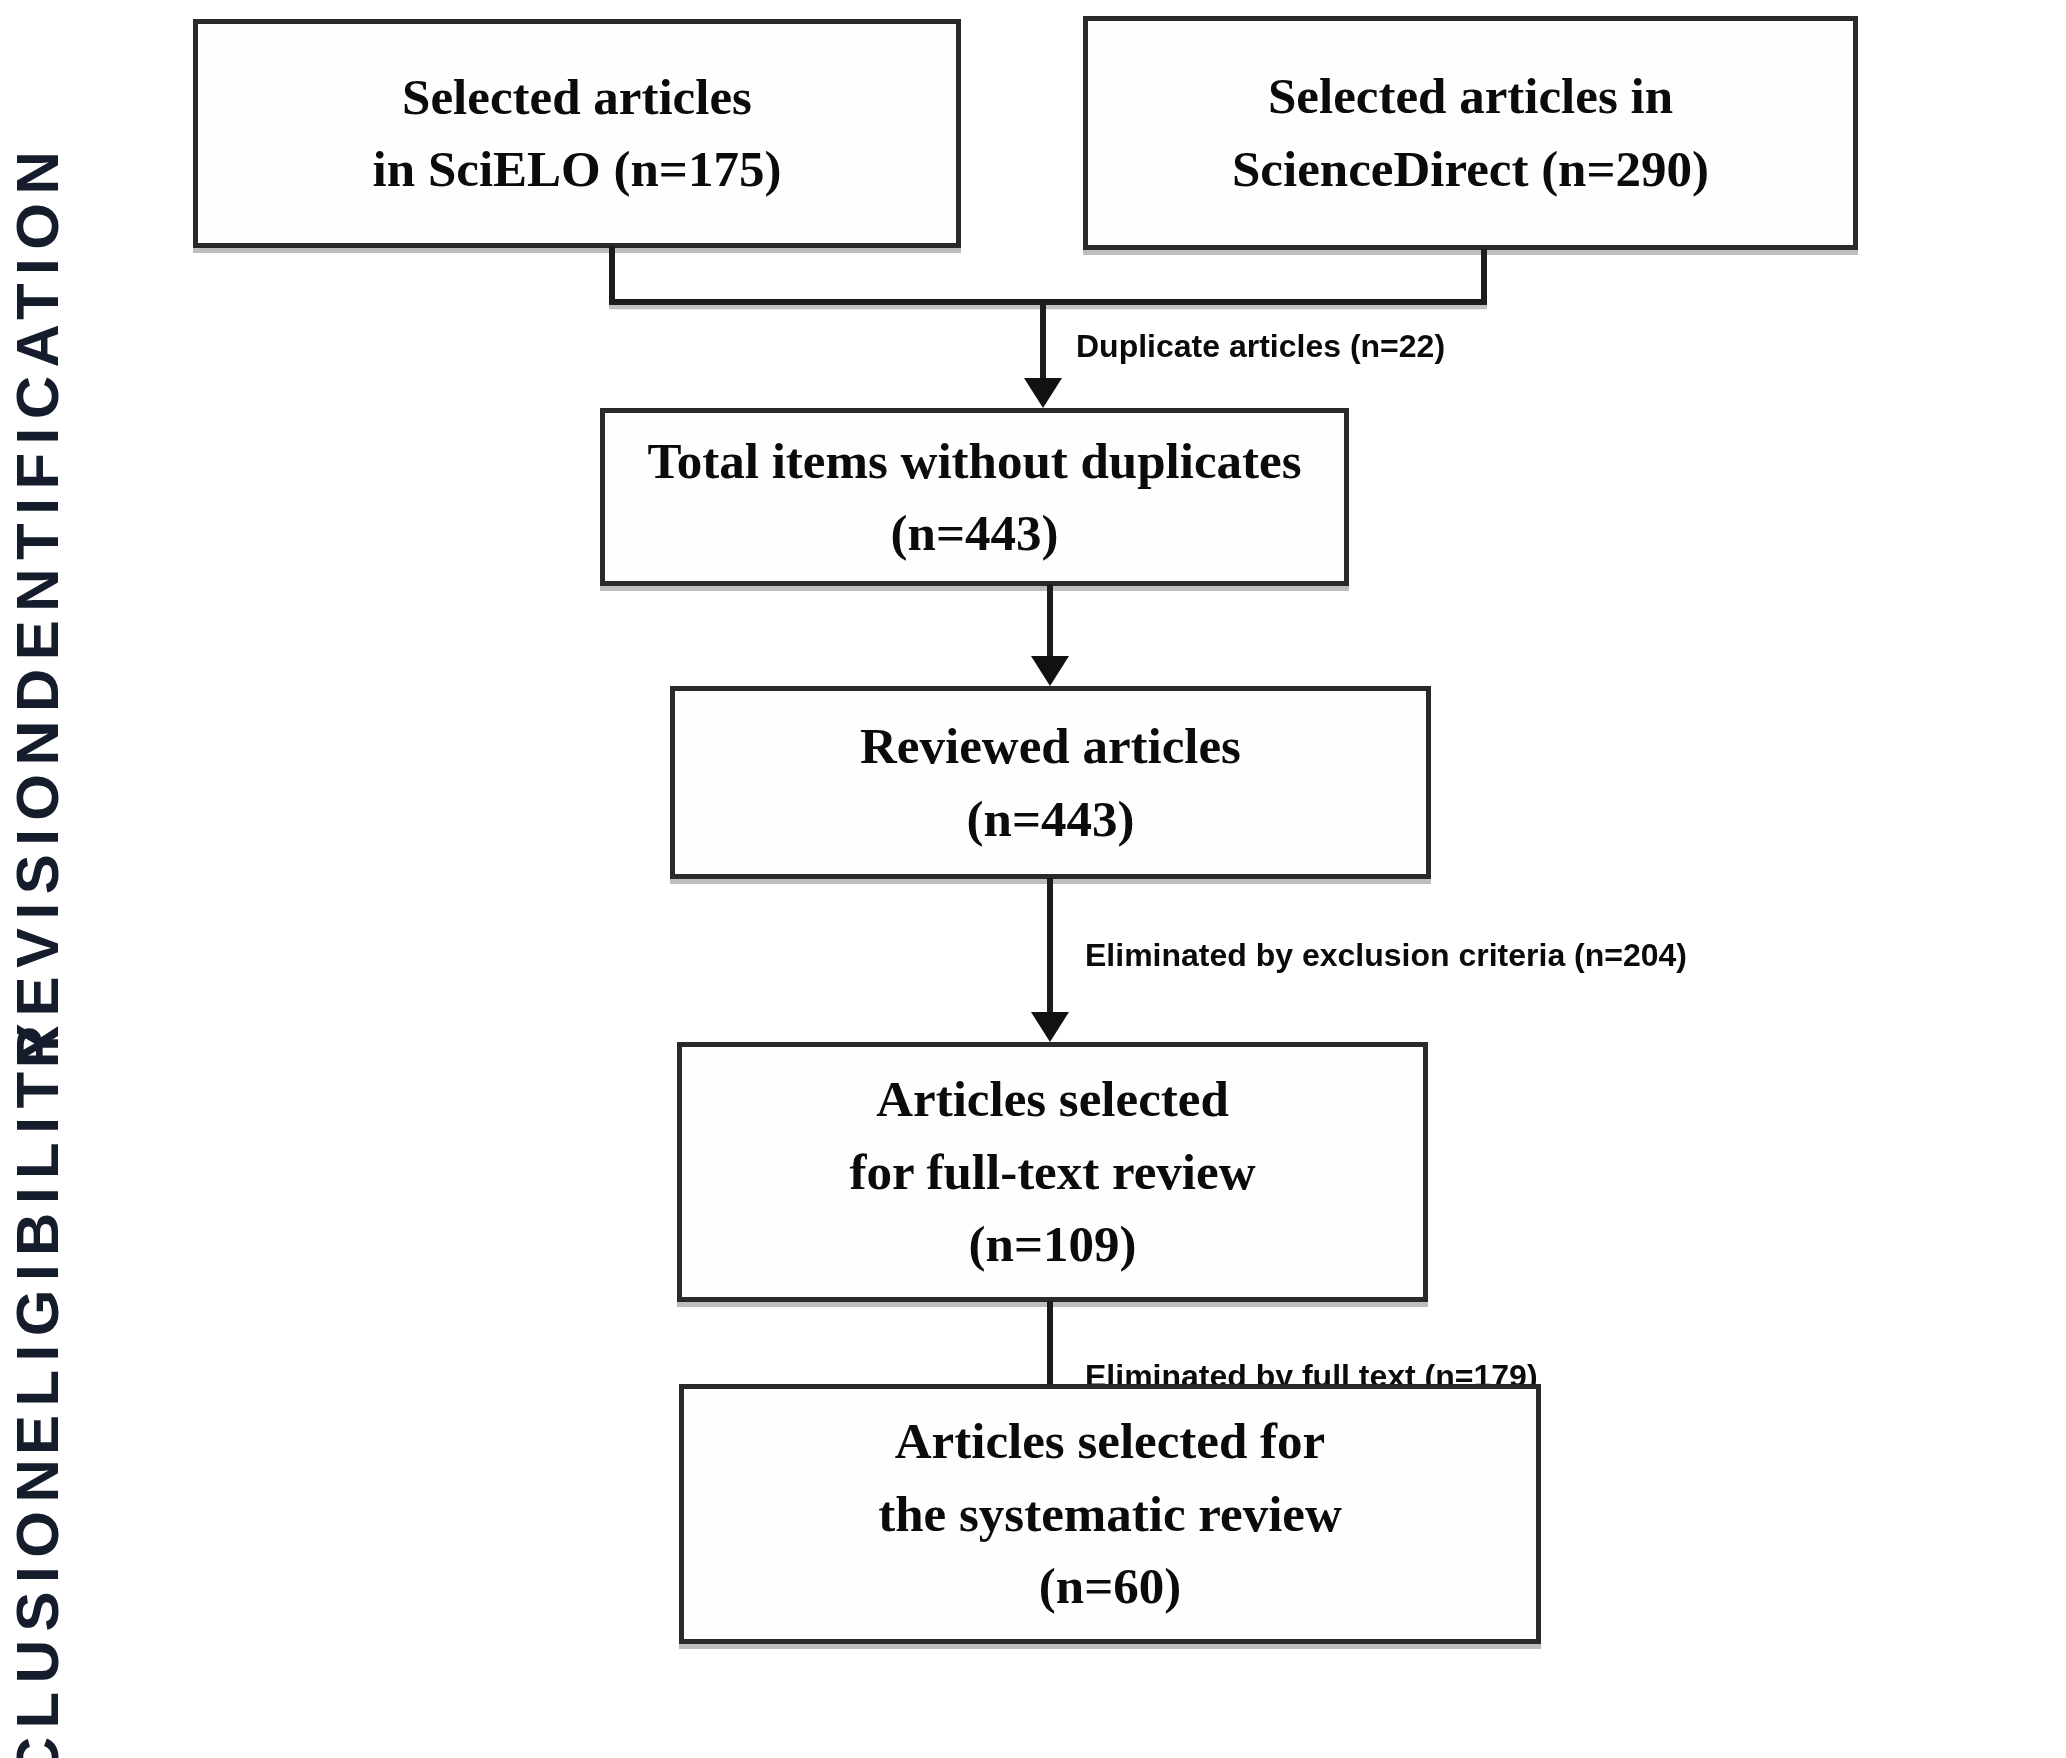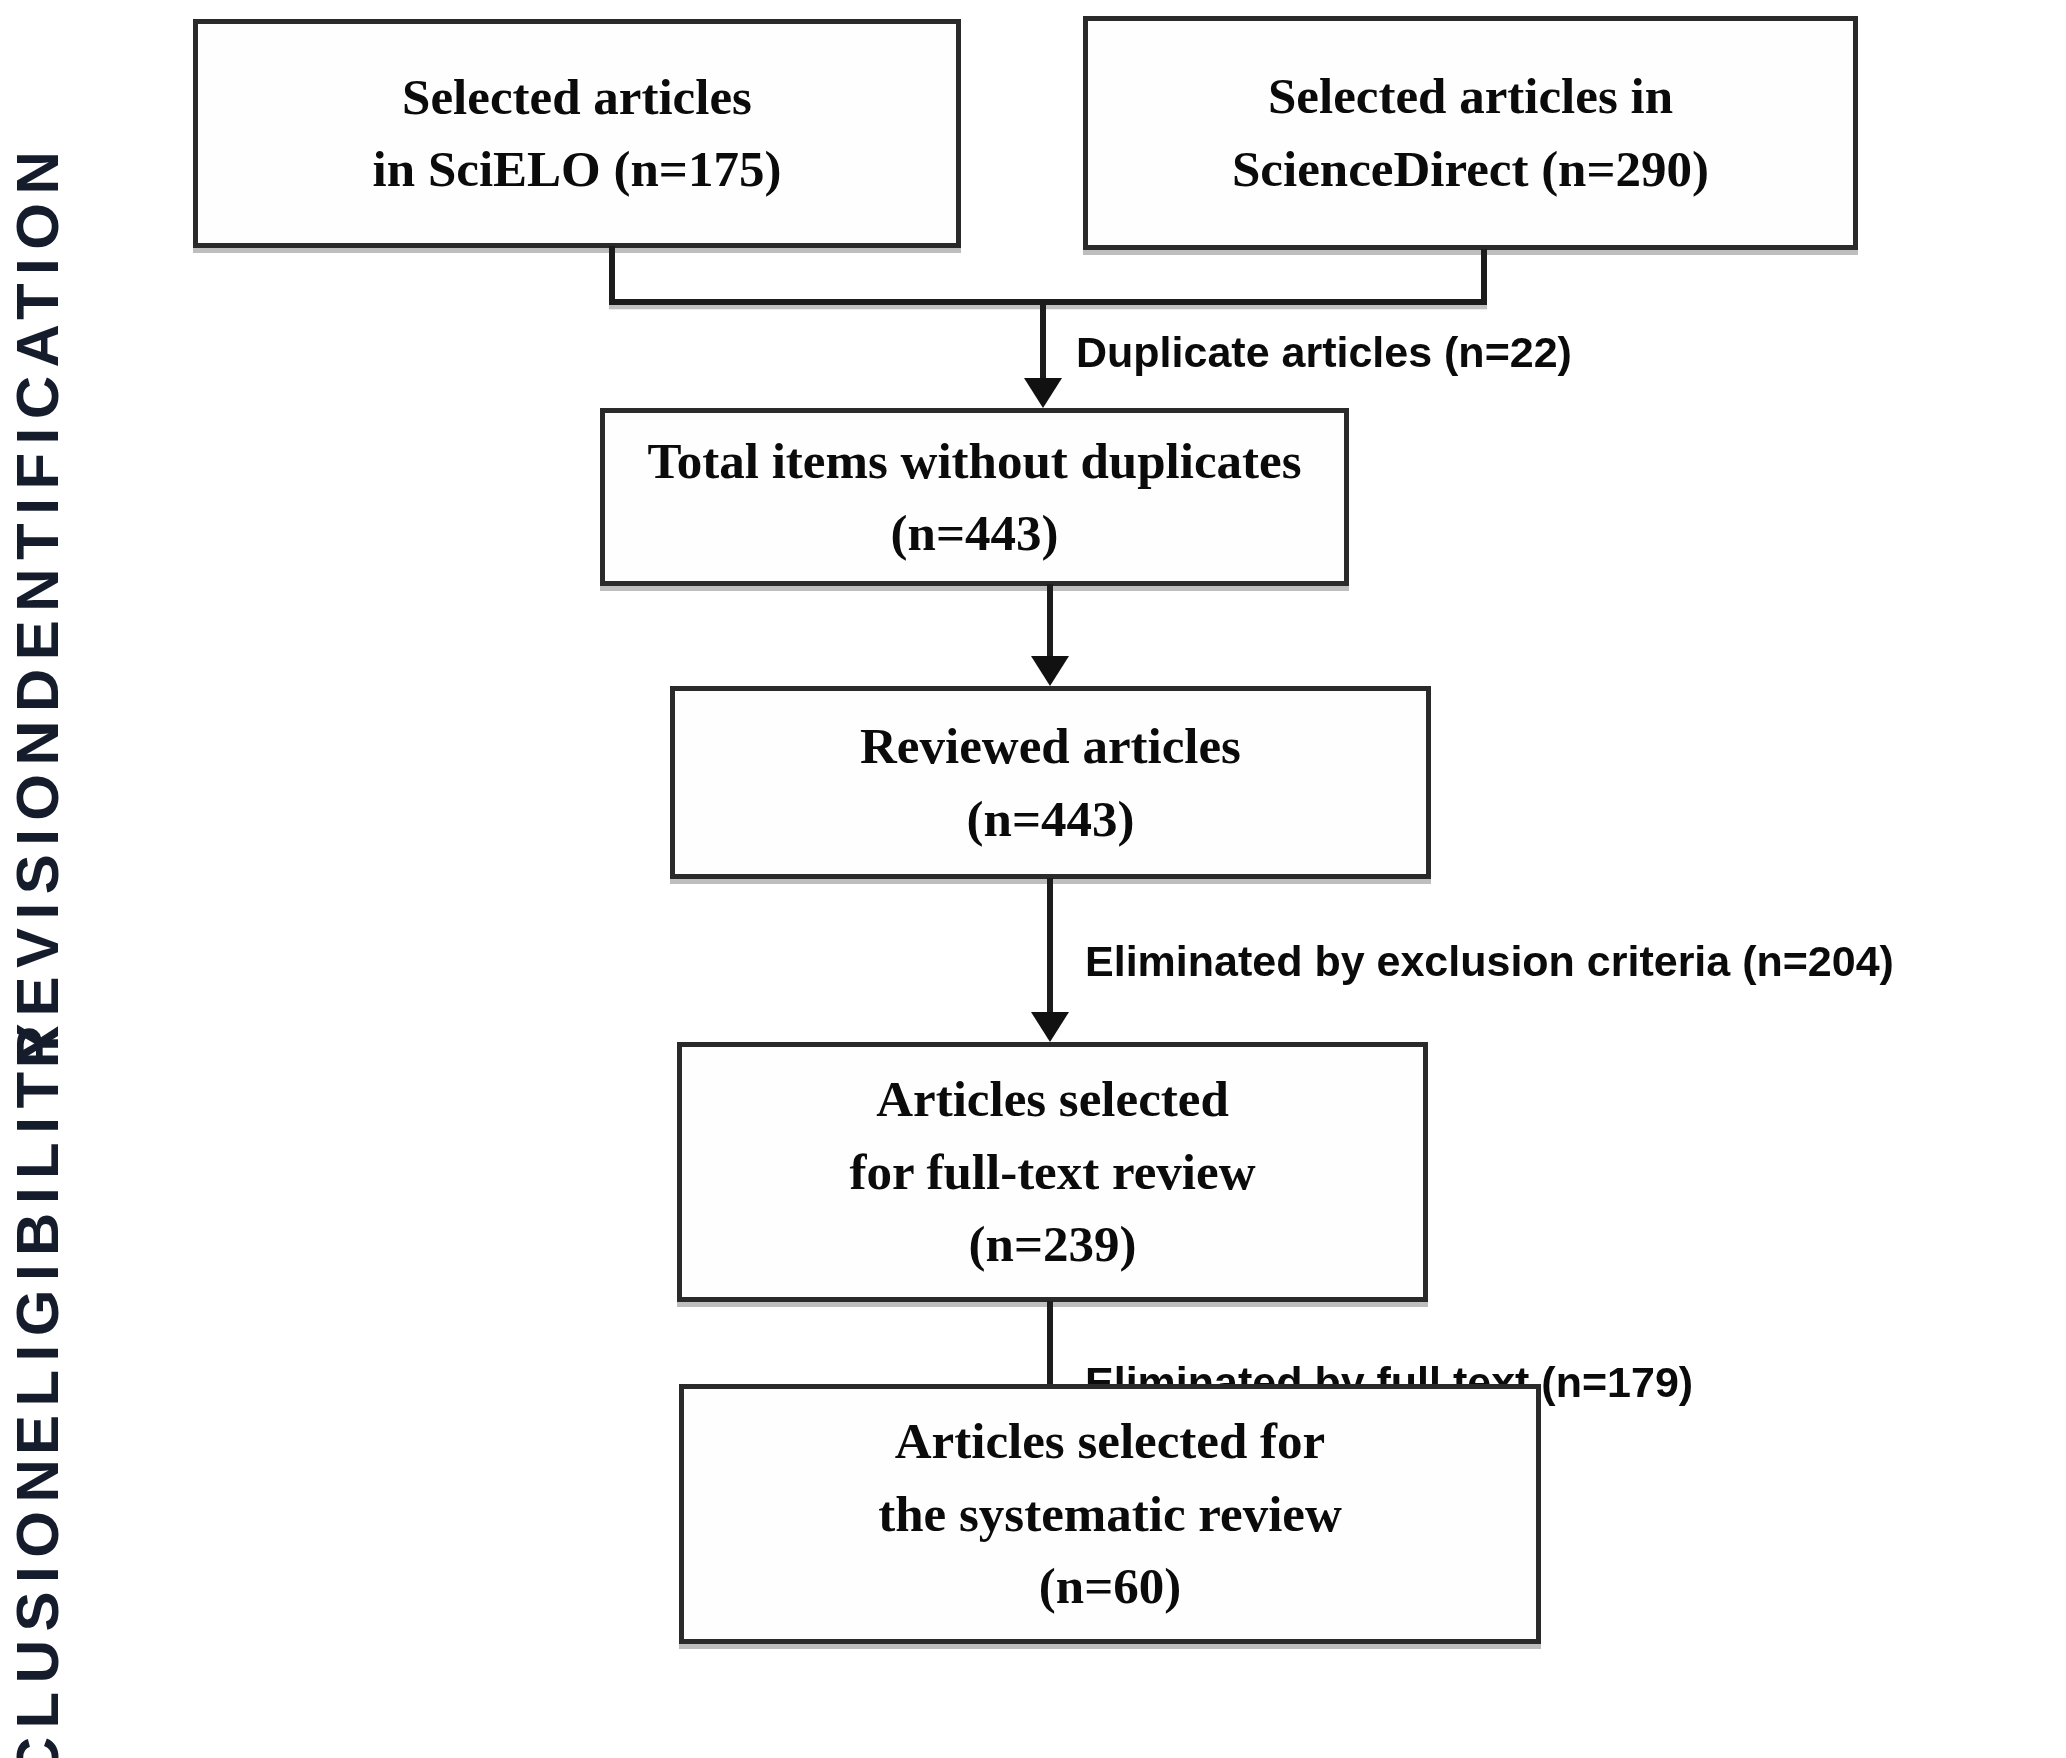--- a/index.html
+++ b/index.html
@@ -63,21 +63,21 @@
     width: 0;
     height: 0;
     border-left: 19px solid transparent;
     border-right: 19px solid transparent;
     border-top: 30px solid #111111;
   }
 
   
   .arrow-label {
     position: absolute;
-    font-size: 43px;
+    font-size: 32px;
     font-weight: 700;
     white-space: nowrap;
     color: #0b0b0b;
   }
 </style>
 </head>
 <body>
 
 <div class="canvas">
 
@@ -117,21 +117,21 @@
     <div class="bline">(n=443)</div>
   </div>
 
   <div class="line" style="left:1047px; top:878px; width:5.7px; height:138px"></div>
   <div class="arrowhead" style="left:1031px; top:1012px"></div>
   <div class="arrow-label" style="left:1085px; top:937px">Eliminated by exclusion criteria (n=204)</div>
 
   <div class="fbox" style="left:677px; top:1042px; width:751px; height:260px">
     <div class="bline">Articles selected</div>
     <div class="bline">for full-text review</div>
-    <div class="bline">(n=239)</div>
+    <div class="bline">(n=109)</div>
   </div>
 
   <div class="line" style="left:1047px; top:1301px; width:5.7px; height:139px"></div>
   <div class="arrowhead" style="left:1031px; top:1437px"></div>
   <div class="arrow-label" style="left:1085px; top:1358px">Eliminated by full text (n=179)</div>
 
   <div class="fbox" style="left:679px; top:1384px; width:862px; height:260px">
     <div class="bline">Articles selected for</div>
     <div class="bline">the systematic review</div>
     <div class="bline">(n=60)</div>

